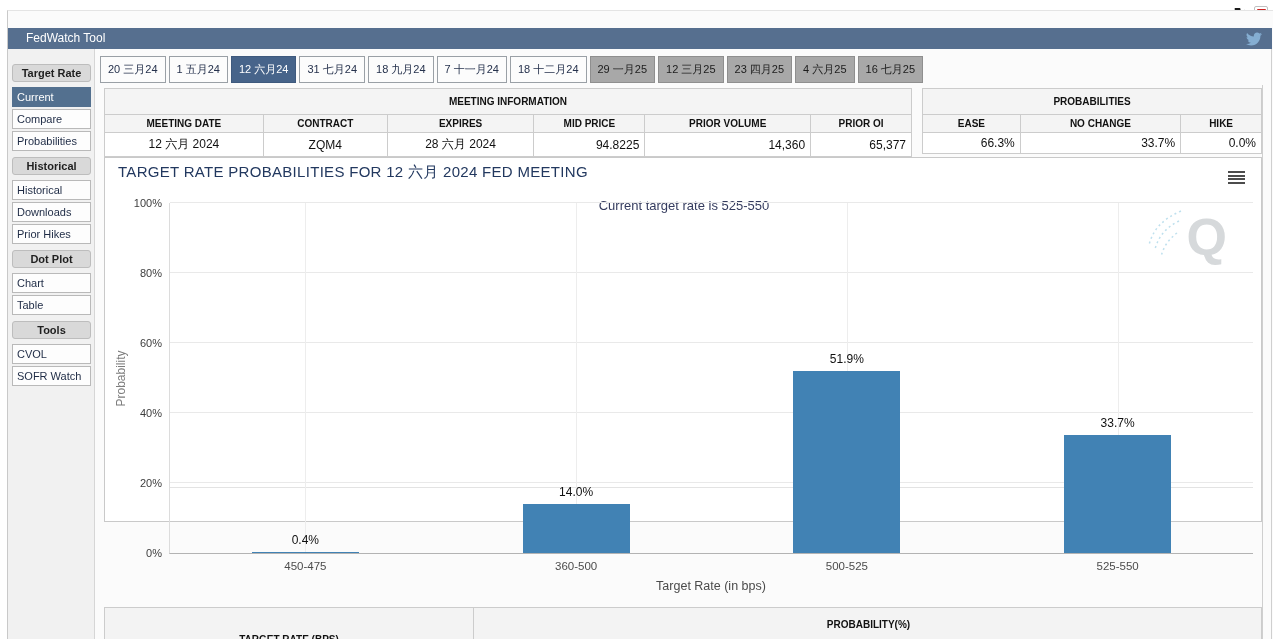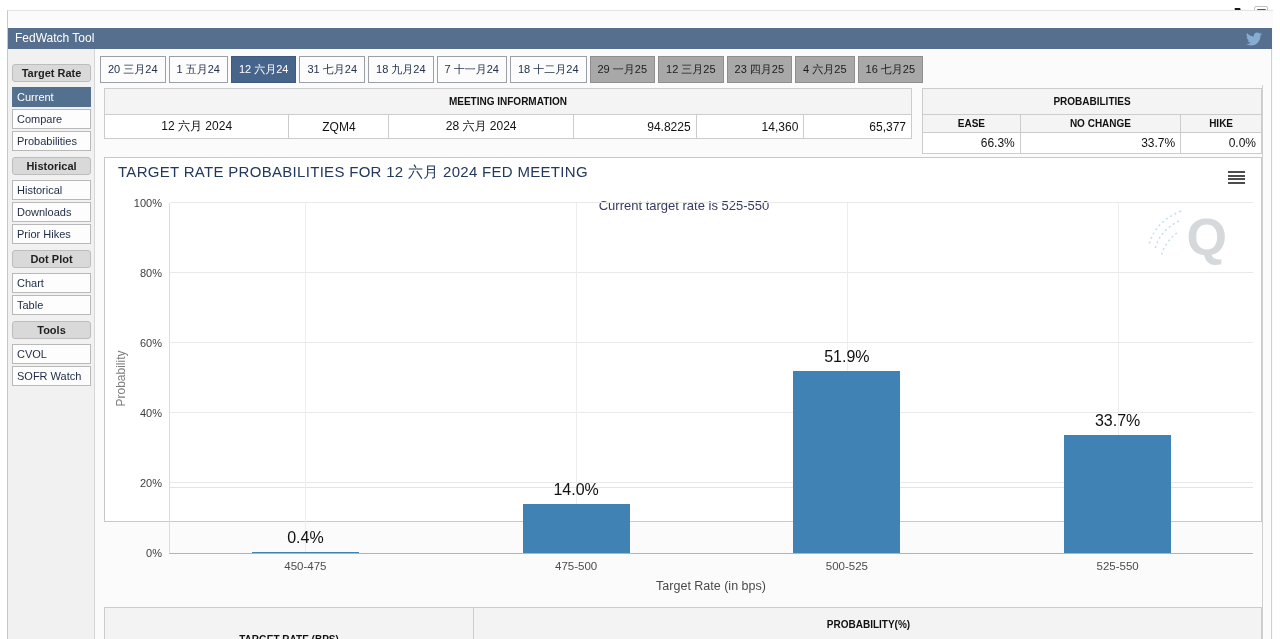--- a/index.html
+++ b/index.html
@@ -12,21 +12,21 @@
   .pdf-btn { position:absolute; right:12px; top:6px; width:14px; height:16px; background:#fff;
     border:1px solid #c0c0c0; border-radius:2px; }
   .pdf-btn::after { content:"A"; position:absolute; left:2px; top:2px; width:9px; height:10px;
     background:#c22; color:#fff; font-size:8px; font-weight:bold; text-align:center; line-height:10px; border-radius:1px; }
 
   .page-frame { position:absolute; left:7px; top:10px; width:1266px; height:629px;
     border-left:1px solid #c9c9c9; border-top:1px solid #e4e4e4; background:#fbfbfb; }
 
   
   .fw-bar { position:absolute; left:8px; top:28px; width:1264px; height:21px; background:#566f8f; }
-  .fw-title { color:#fff; font-size:12px; line-height:21px; padding-left:7px; }
+  .fw-title { color:#fff; font-size:12px; line-height:21px; padding-left:18px; }
   .twitter-icon { position:absolute; right:10px; top:3px; width:16px; height:16px; cursor:pointer; }
 
   
   .sidebar { position:absolute; left:8px; top:49px; width:87px; height:590px;
     background:#f1f1f1; border-right:1px solid #d6d6d6; padding:9px 3px 0 4px; }
   .sb-header { background:#d9d9d9; border:1px solid #bdbdbd; border-radius:3px; font-size:11px;
     font-weight:bold; color:#1f1f1f; text-align:center; padding:2px 0; margin:6px 0 5px 0; }
   .sb-item { background:#fdfdfd; border:1px solid #b9b9b9; font-size:11px; color:#1e2b45;
     padding:3px 0 3px 4px; margin:0 0 2px 0; cursor:pointer; }
   .sb-item.selected { background:#53708f; border-color:#53708f; color:#fff; }
@@ -57,21 +57,21 @@
   .menu-icon i { display:block; height:2px; background:#4c4c4c; margin-bottom:1.5px; }
   .chart-subtitle { position:absolute; left:0; top:40px; width:1158px; text-align:center;
     font-size:13px; color:#343b5e; }
   .plot { position:absolute; left:64px; top:45px; width:1084px; height:351px;
     border-left:1px solid #dcdcdc; border-bottom:1px solid #b3b3b3; }
   .grid-h { position:absolute; left:0; width:100%; height:1px; background:#e9e9e9; }
   .grid-h.artifact { background:#e3e3e3; }
   .grid-v { position:absolute; top:0; height:100%; width:1px; background:#ededed; }
   .ytick { position:absolute; left:-50px; width:42px; text-align:right; font-size:11px; color:#3d3d3d; }
   .bar { position:absolute; width:107px; background:#4182b4; bottom:0; }
-  .bar-label { position:absolute; width:120px; text-align:center; font-size:16px; color:#101010; }
+  .bar-label { position:absolute; width:120px; text-align:center; font-size:12px; color:#101010; }
   .cat-label { position:absolute; top:calc(100% + 7px); width:140px; text-align:center;
     font-size:11.5px; color:#4c4c4c; }
   .xlabel { position:absolute; left:64px; top:421px; width:1084px; text-align:center;
     font-size:12.5px; color:#4a4a4a; }
   .ylabel { position:absolute; left:-159px; top:213px; width:351px; height:15px; text-align:center;
     font-size:12px; color:#7d7d7d; transform:rotate(-90deg); }
   .watermark { position:absolute; right:28px; top:45px; width:90px; height:70px; }
   .watermark .q { position:absolute; right:6px; top:4px; font-size:52px; color:#d6d9db; font-weight:bold; }
 
   
@@ -132,20 +132,28 @@
     <div class="tab disabled">12 三月25</div>
     <div class="tab disabled">23 四月25</div>
     <div class="tab disabled">4 六月25</div>
     <div class="tab disabled">16 七月25</div>
   </div>
 
 <table class="info" id="meeting-table">
   <thead>
     <tr class="t-title">
         <th colspan="6">MEETING INFORMATION</th>
+      </tr>
+    <tr>
+        <th style="width: 159px;">MEETING DATE</th>
+        <th style="width: 124px;">CONTRACT</th>
+        <th style="width: 147px;">EXPIRES</th>
+        <th style="width: 111px;">MID PRICE</th>
+        <th style="width: 166px;">PRIOR VOLUME</th>
+        <th style="width: 101px;">PRIOR OI</th>
       </tr>
   </thead>
   <tbody>
       <tr>
         <td class="c">12 六月 2024</td>
         <td class="c">ZQM4</td>
         <td class="c">28 六月 2024</td>
         <td class="r">94.8225</td>
         <td class="r">14,360</td>
         <td class="r">65,377</td>
@@ -196,21 +204,21 @@
       <div class="grid-h" style="bottom: 100%;"></div>
       <div class="ytick" style="bottom: calc(100% - 6px);">100%</div>
       <div class="grid-h artifact" style="bottom: 18.7%;"></div>
       <div class="grid-v" style="left: 12.5%;"></div>
       <div class="bar" style="left: calc(12.5% - 53.5px); height: 0.4%; background: rgb(65, 130, 180);"></div>
       <div class="bar-label" style="left: calc(12.5% - 60px); bottom: calc(0.4% + 5px);">0.4%</div>
       <div class="cat-label" style="left: calc(12.5% - 70px);">450-475</div>
       <div class="grid-v" style="left: 37.5%;"></div>
       <div class="bar" style="left: calc(37.5% - 53.5px); height: 14%; background: rgb(65, 130, 180);"></div>
       <div class="bar-label" style="left: calc(37.5% - 60px); bottom: calc(14% + 5px);">14.0%</div>
-      <div class="cat-label" style="left: calc(37.5% - 70px);">475-500</div>
+      <div class="cat-label" style="left: calc(37.5% - 70px);">360-500</div>
       <div class="grid-v" style="left: 62.5%;"></div>
       <div class="bar" style="left: calc(62.5% - 53.5px); height: 51.9%; background: rgb(65, 130, 180);"></div>
       <div class="bar-label" style="left: calc(62.5% - 60px); bottom: calc(51.9% + 5px);">51.9%</div>
       <div class="cat-label" style="left: calc(62.5% - 70px);">500-525</div>
       <div class="grid-v" style="left: 87.5%;"></div>
       <div class="bar" style="left: calc(87.5% - 53.5px); height: 33.7%; background: rgb(65, 130, 180);"></div>
       <div class="bar-label" style="left: calc(87.5% - 60px); bottom: calc(33.7% + 5px);">33.7%</div>
       <div class="cat-label" style="left: calc(87.5% - 70px);">525-550</div>
     </div>
   <div class="xlabel">Target Rate (in bps)</div>

